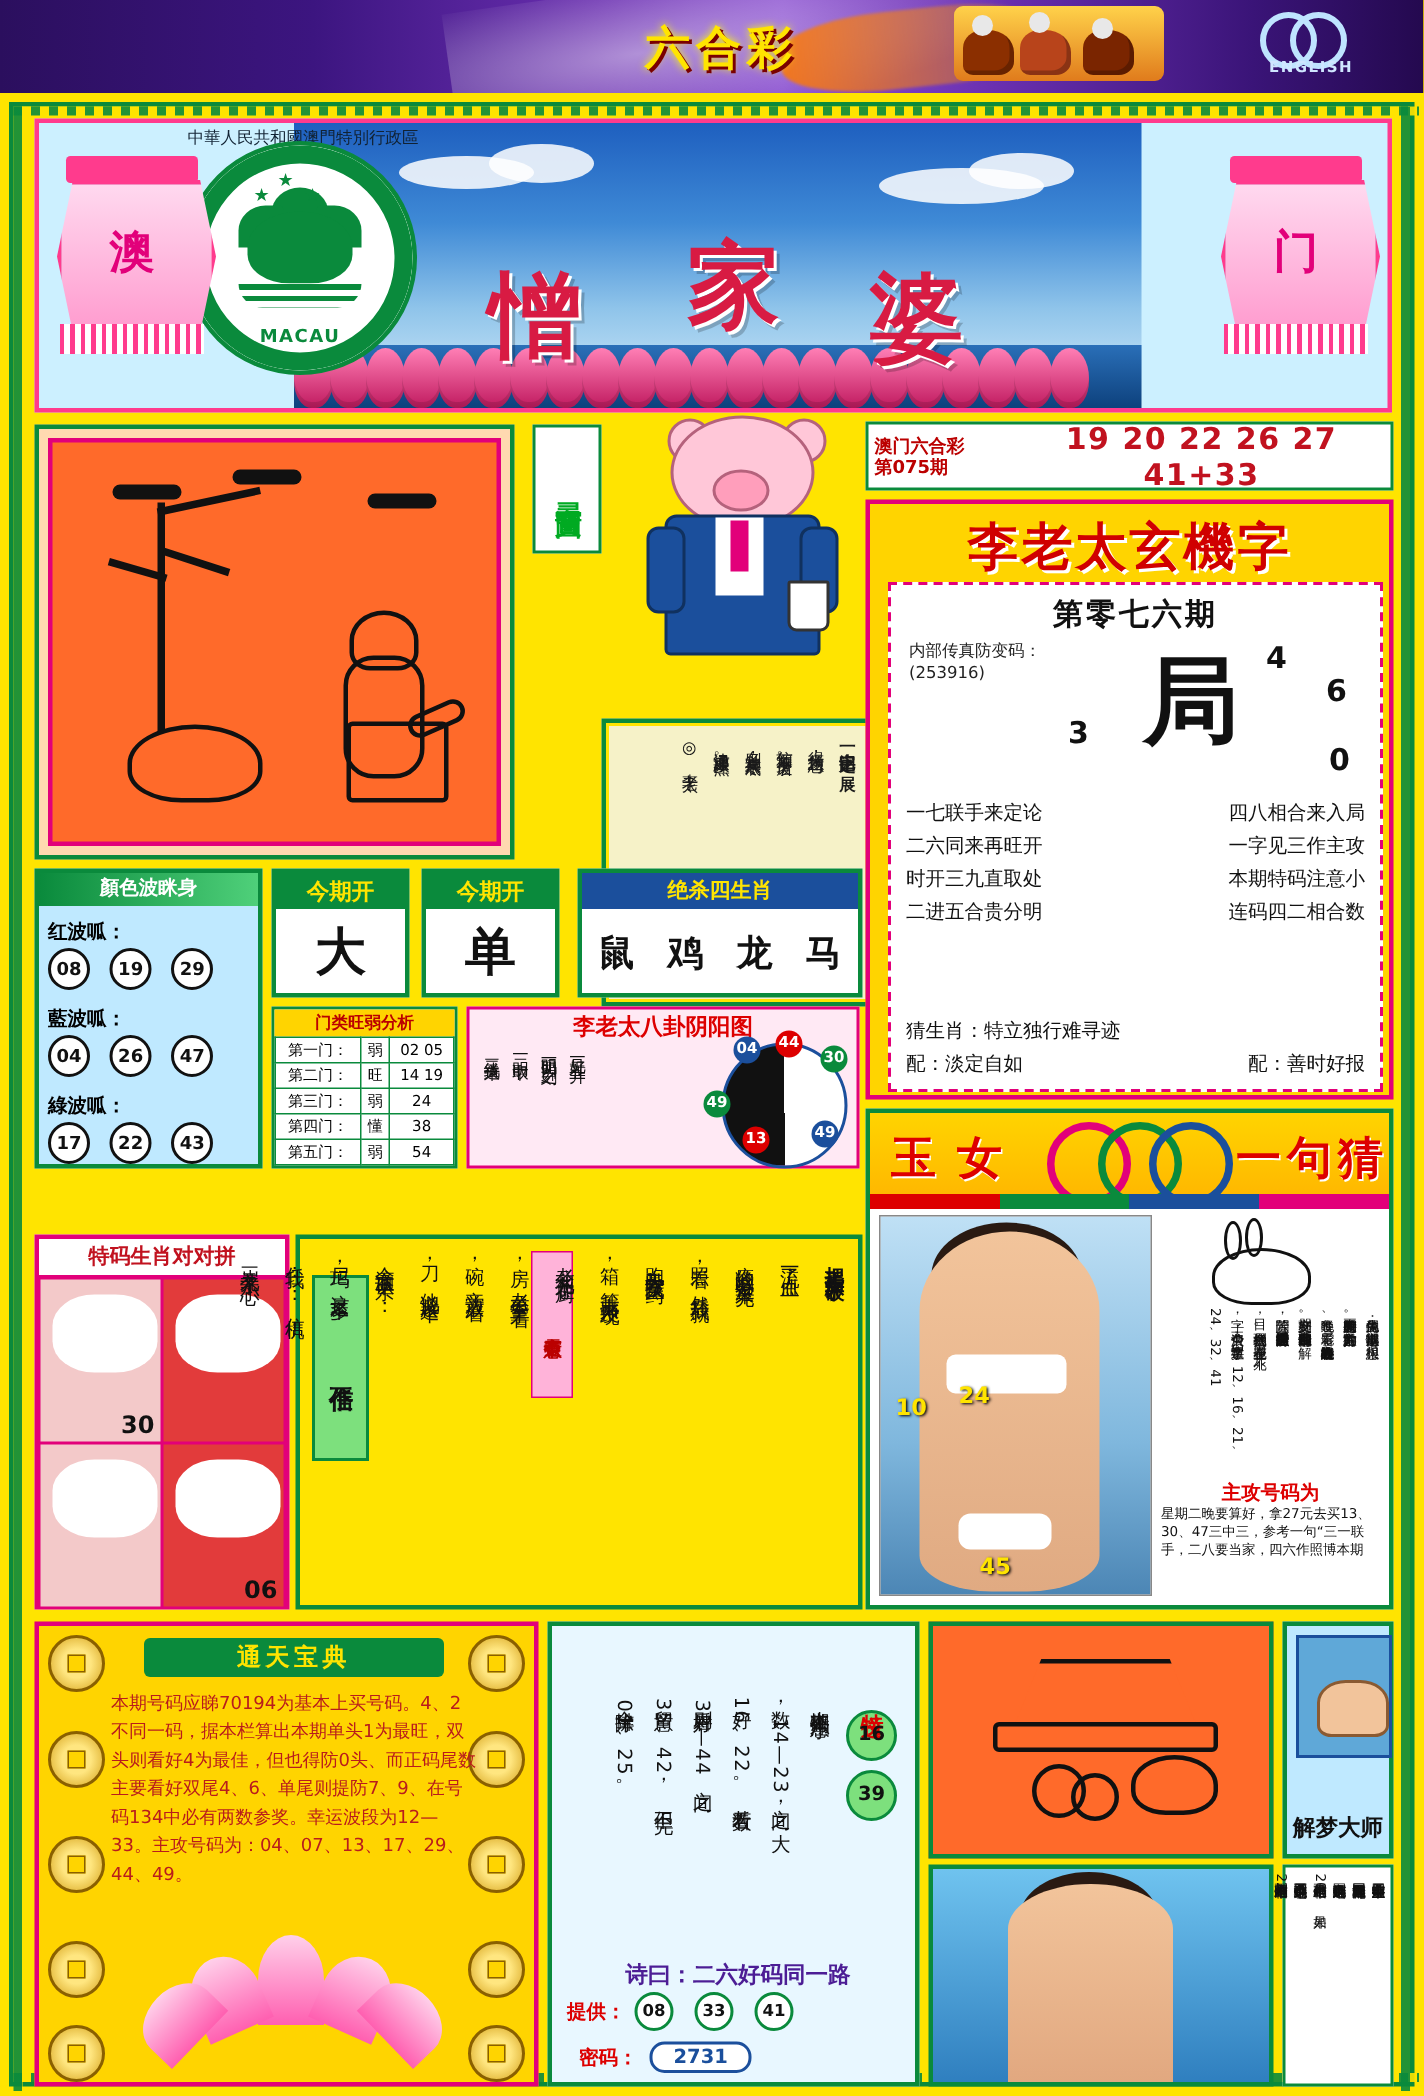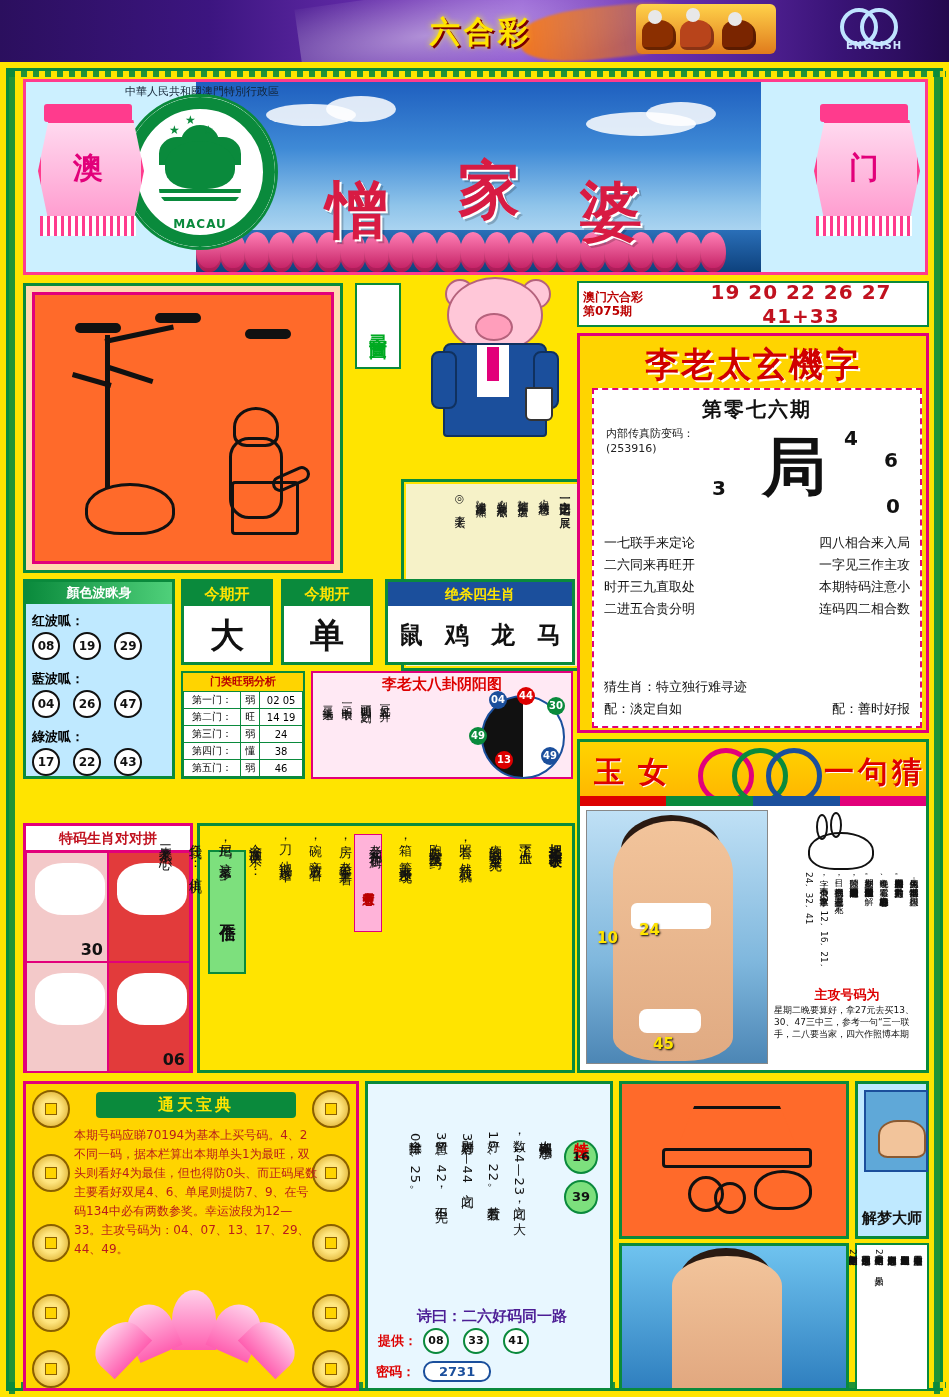--- a/index.html
+++ b/index.html
@@ -533,21 +533,21 @@
   .track .poem{
     position:absolute;left:10px;bottom:62px;width:228px;text-align:center;
     font-size:15px;font-weight:bold;color:#4c1d95;
   }
   .track .give{
     position:absolute;left:10px;bottom:34px;width:228px;display:flex;align-items:center;gap:6px;
     font-size:13px;font-weight:bold;color:#d00;
   }
   .track .give .ball{width:22px;height:22px;line-height:22px;font-size:11px;border:2px solid #0a8a3c;background:#fff;}
   .track .code{
-    position:absolute;left:8px;bottom:6px;width:228px;display:flex;align-items:center;gap:8px;
+    position:absolute;left:18px;bottom:6px;width:228px;display:flex;align-items:center;gap:8px;
     font-size:13px;font-weight:bold;color:#d00;
   }
   .track .code .v{
     background:#fff;border:2px solid #1b4f9c;border-radius:10px;color:#1b4f9c;
     padding:1px 14px;font-size:13px;
   }
 
   
   .drum{
     left:610px;top:1010px;width:230px;height:158px;background:#ff6a2a;border:3px solid #0a8a3c;
@@ -861,21 +861,21 @@
           <td>24</td>
         </tr>
         <tr>
           <td>第四门：</td>
           <td>懂</td>
           <td>38</td>
         </tr>
         <tr>
           <td>第五门：</td>
           <td>弱</td>
-          <td>46</td>
+          <td>54</td>
         </tr>
       </tbody>
           </table>
     </div>
 
     <div class="panel bagua">
       <div class="ttl">李老太八卦阴阳图</div>
       <div class="poem">
         <div>见好一二五升</div>
         <div>明码四一四之刻</div>

